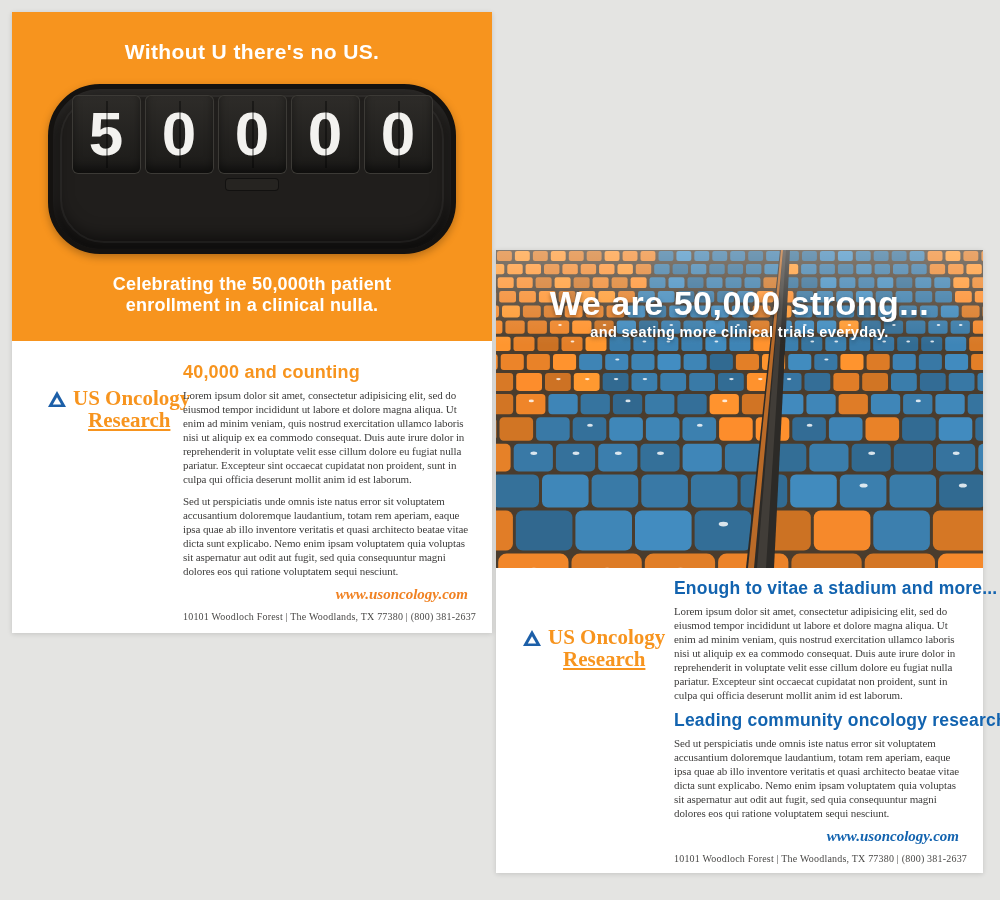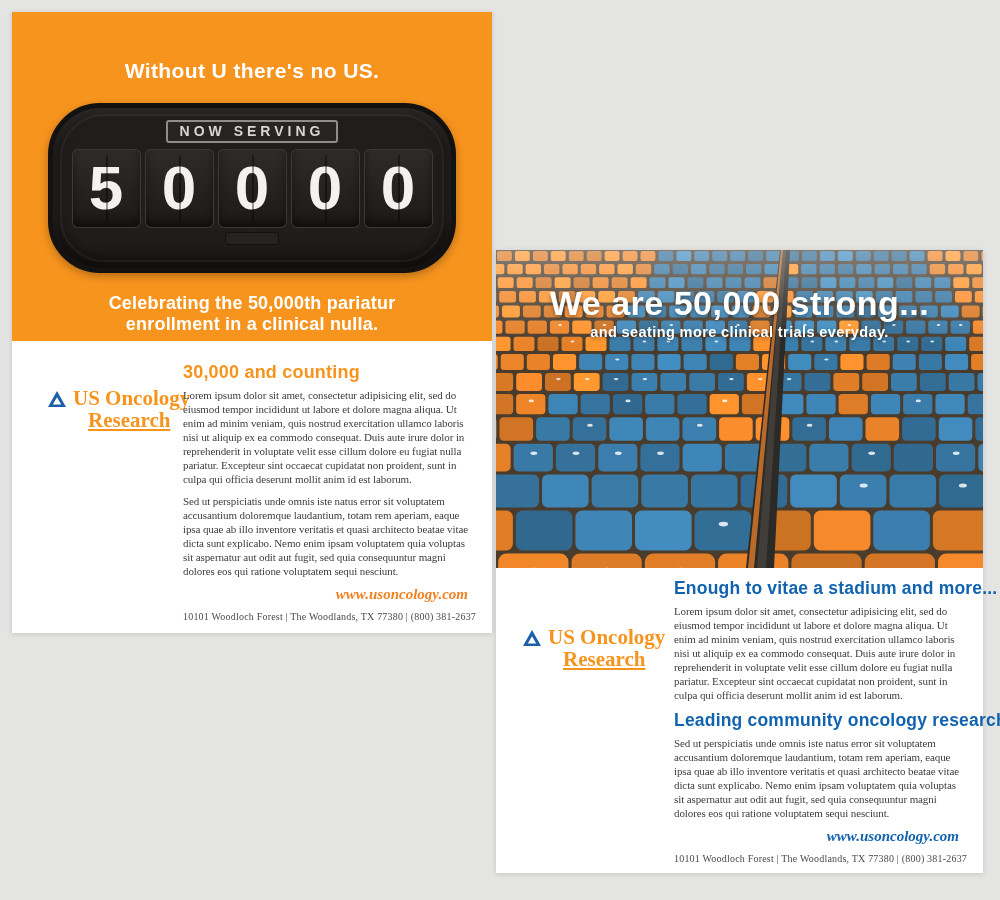--- a/index.html
+++ b/index.html
@@ -6,21 +6,21 @@
   body{
     width:1000px;height:900px;position:relative;overflow:hidden;
     background:#e4e4e2;
     font-family:"Liberation Sans",sans-serif;
   }
   .flyer{position:absolute;background:#fff;box-shadow:0 1px 5px rgba(0,0,0,.14);}
   
   .flyer-front{left:12px;top:12px;width:480px;height:621px;}
   .front-hero{height:329px;background:#F7941E;text-align:center;position:relative;}
   .front-title{
-    padding-top:47px;color:#fff;font-weight:bold;font-size:21px;letter-spacing:.4px;
+    padding-top:28px;color:#fff;font-weight:bold;font-size:21px;letter-spacing:.4px;
   }
   .counter{
     width:398px;height:160px;margin:20px auto 0;position:relative;
     background:#201e1c;border:5px solid #141210;border-radius:52px;
     box-shadow:inset 0 4px 10px rgba(255,255,255,.07), inset 0 -10px 18px rgba(0,0,0,.65), 0 3px 8px rgba(0,0,0,.28);
     text-align:center;
   }
   .counter:before{
     content:"";position:absolute;left:7px;right:7px;top:6px;bottom:6px;
     border:2px solid rgba(255,255,255,.05);border-radius:44px;pointer-events:none;
@@ -93,51 +93,50 @@
   .mt{margin-top:5px;}
 </style>
 </head>
 <body>
 
 <div class="flyer flyer-front">
   <div class="front-hero">
     <div class="front-title">Without U there's no US.</div>
 
     <div class="counter">
-      <div class="counter-label">NOW SERVING</div>
       <div class="digits">
         <div class="digit">5</div>
         <div class="digit">0</div>
         <div class="digit">0</div>
         <div class="digit">0</div>
         <div class="digit">0</div>
       </div>
       <div class="counter-tab"></div>
     </div>
 
     <div class="front-caption">
-      <div>Celebrating the 50,000th pariatur</div>
+      <div>Celebrating the 50,000th patient</div>
       <div>enrollment in a clinical nulla.</div>
     </div>
   </div>
 
   <div class="front-body">
     <div class="logo" style="left:36px;top:46px;">
       <svg width="18" height="16" viewBox="0 0 18 16">
         <path d="M9 0 L18 16 L0 16 Z" fill="#1C5FA8"></path>
         <path d="M9 6.2 L13.2 13.4 L4.8 13.4 Z" fill="#ffffff"></path>
       </svg>
       <div class="logo-text">
         <div class="logo-line1">US Oncology</div>
         <div class="logo-line2">Research</div>
       </div>
     </div>
 
     <div class="col" style="left:171px;top:21px;">
-      <h2 class="h-orange">30,000 and counting</h2>
+      <h2 class="h-orange">40,000 and counting</h2>
       <p>Lorem ipsum dolor sit amet, consectetur adipisicing elit, sed do eiusmod tempor incididunt ut labore et dolore magna aliqua. Ut enim ad minim veniam, quis nostrud exercitation ullamco laboris nisi ut aliquip ex ea commodo consequat. Duis aute irure dolor in reprehenderit in voluptate velit esse cillum dolore eu fugiat nulla pariatur. Excepteur sint occaecat cupidatat non proident, sunt in culpa qui officia deserunt mollit anim id est laborum.</p>
       <p>Sed ut perspiciatis unde omnis iste natus error sit voluptatem accusantium doloremque laudantium, totam rem aperiam, eaque ipsa quae ab illo inventore veritatis et quasi architecto beatae vitae dicta sunt explicabo. Nemo enim ipsam voluptatem quia voluptas sit aspernatur aut odit aut fugit, sed quia consequuntur magni dolores eos qui ratione voluptatem sequi nesciunt.</p>
       <div class="website w-orange">www.usoncology.com</div>
       <div class="address">10101 Woodloch Forest   |   The Woodlands, TX 77380   |   (800) 381-2637</div>
     </div>
   </div>
 </div>
 
 <div class="flyer flyer-back">
   <div class="back-hero">

